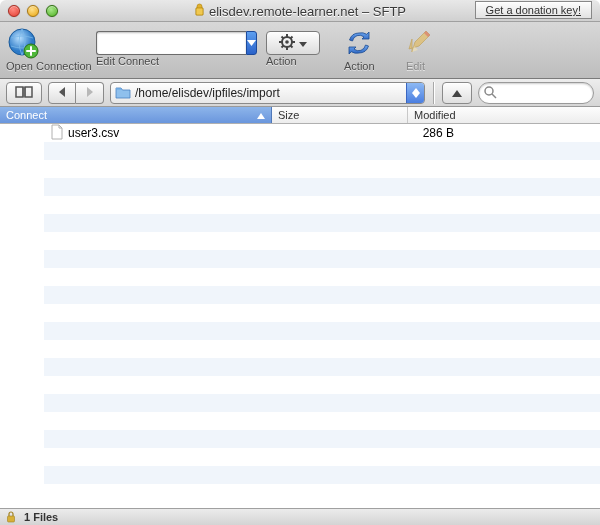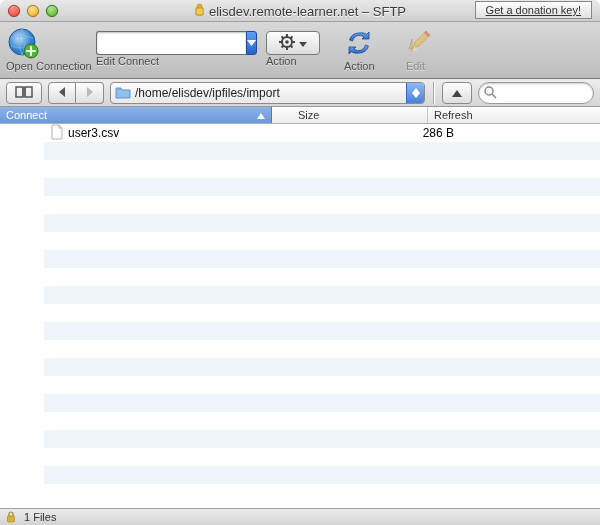--- a/index.html
+++ b/index.html
@@ -56,34 +56,34 @@
 .searchfield { width:100%; height:22px; border-radius:11px; border:1px solid #9a9a9a; background:#fff; padding-left:22px; box-shadow: inset 0 1px 2px rgba(0,0,0,0.2); font-size:11px; }
 .searchwrap .mag { position:absolute; left:6px; top:4px; }
 
 .vr { width:1px; height:22px; background:#a8a8a8; margin: 0 2px; box-shadow: 1px 0 0 #fff; }
 
 
 .colheaders { height: 17px; background: linear-gradient(#fdfdfd,#ededed); border-bottom: 1px solid #b0b0b0; display:flex; font-size:11px; color:#333; }
 .colh { padding: 2px 6px; border-right: 1px solid #c8c8c8; display:flex; align-items:center; gap:4px; }
 .colh.sorted { background: linear-gradient(#8db5ea,#6a96dd); color:#fff; border-right-color:#5078b8; }
 .col-name { width: 272px; }
-.col-size { width: 136px; margin-left: 20px; }
+.col-size { width: 136px; }
 .col-mod { flex: 1; border-right: none; }
 
 
 .filelist { height: 384px; overflow:hidden; background:#fff; }
 .row { height: 18px; display:flex; align-items:center;margin-left:44px; }
 .row:nth-child(even) { background:#f0f5fb; }
 .cell-name { width:272px; display:flex; align-items:center; padding-left:6px; gap:4px; font-size:12px; }
 .cell-size { width:148px; text-align:right; padding-right:10px; font-size:12px; }
 .cell-mod { flex:1; padding-left:6px; font-size:12px; }
 .fileicon svg { width:14px; height:16px; }
 
 
-.statusbar { height: 17px; background: linear-gradient(#ececec,#d4d4d4); border-top: 1px solid #a0a0a0; display:flex; align-items:center; padding-left:24px; font-size:11px; color:#333; position:relative; }
+.statusbar { height: 17px; background: linear-gradient(#ececec,#d4d4d4); border-top: 1px solid #a0a0a0; display:flex; align-items:center; padding-left:24px; font-size:11px; color:#333; position:relative;font-weight:bold; }
 .statusbar .lockmini { position:absolute; left:6px; top:2px; }
 </style>
 </head>
 <body>
 
 <div class="titlebar">
   <div class="traffic">
     <div class="tl red"></div>
     <div class="tl yel"></div>
     <div class="tl grn"></div>
@@ -252,21 +252,21 @@
   <div class="colh col-name sorted">
     <span>Connect</span>
     <span style="margin-left:auto"><svg width="8" height="6" viewBox="0 0 8 6">
           <path d="M0 6h8L4 0z" fill="#fff"></path>
         </svg></span>
   </div>
   <div class="colh col-size">
     <span>Size</span>
   </div>
   <div class="colh col-mod">
-    <span>Refresh</span>
+    <span>Modified</span>
   </div>
 </div>
 
 <div class="filelist">
   <div class="row">
     <div class="cell-name">
       <span class="fileicon">
         <svg viewBox="0 0 14 16">
             <path d="M2 1h7l3 3v11H2z" fill="#fff" stroke="#b0b0b0" stroke-width="1"></path>
             <path d="M9 1v3h3" fill="none" stroke="#b0b0b0" stroke-width="1"></path>

